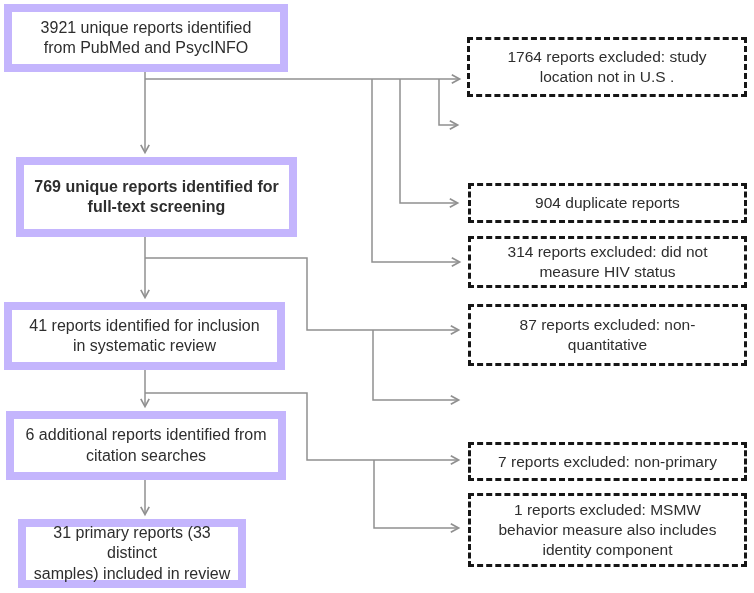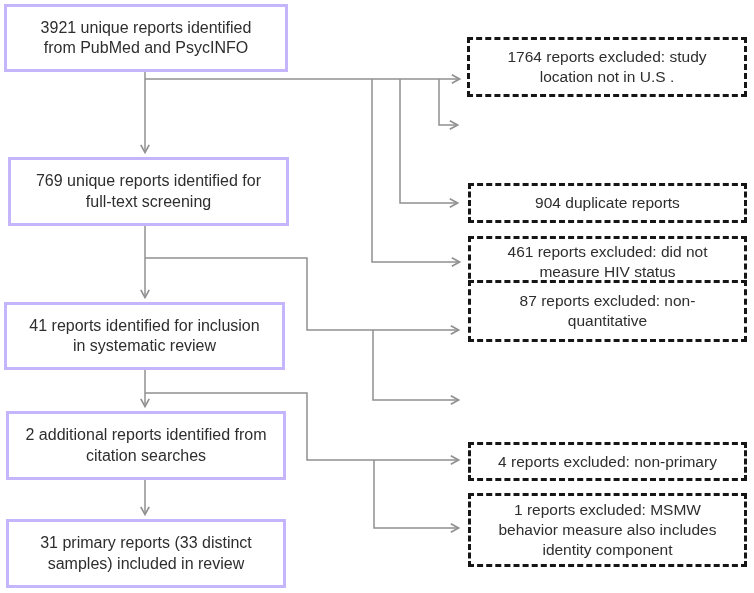--- a/index.html
+++ b/index.html
@@ -31,39 +31,39 @@
     justify-content: center;
     text-align: center;
     color: #2e2e2e;
     padding: 1px 4px;
   }
   .box .txt {
     white-space: pre-line;
     line-height: 1.28;
   }
   .solid {
-    border: 3px solid #c4b5fd;
+    border: 8px solid #c4b5fd;
     font-size: 16px;
   }
   .dashed {
     border: 3px dashed #161616;
     font-size: 15.5px;
   }
   
   .b-l0 { left: 4px;   top: 4px;   width: 284px; height: 68px; }
-  .b-l1 { left: 8px;   top: 157px; width: 281px; height: 69px; }
+  .b-l1 { left: 16px;   top: 157px; width: 281px; height: 80px; font-weight: bold; }
   .b-l2 { left: 4px;   top: 302px; width: 281px; height: 68px; }
   .b-l3 { left: 6px;   top: 411px; width: 280px; height: 69px; }
-  .b-l4 { left: 6px;   top: 519px; width: 280px; height: 69px; }
+  .b-l4 { left: 18px;   top: 519px; width: 228px; height: 69px; }
   
   .b-r0 { left: 467px; top: 37px;  width: 280px; height: 60px; }
   .b-r1 { left: 467px; top: 106px; width: 280px; height: 61px; }
   .b-r2 { left: 468px; top: 183px; width: 279px; height: 40px; }
   .b-r3 { left: 468px; top: 236px; width: 279px; height: 52px; }
-  .b-r4 { left: 468px; top: 280px; width: 279px; height: 62px; justify-content: center; }
+  .b-r4 { left: 468px; top: 304px; width: 279px; height: 62px; justify-content: center; }
   .b-r5 { left: 468px; top: 374px; width: 279px; height: 53px; }
   .b-r6 { left: 468px; top: 442px; width: 279px; height: 39px; }
   .b-r7 { left: 468px; top: 493px; width: 279px; height: 74px; }
 </style>
 </head>
 <body>
 
 <div id="canvas">
 
   <svg id="connectors" width="754" height="593" viewBox="0 0 754 593" xmlns="http://www.w3.org/2000/svg">
@@ -94,45 +94,45 @@
   </div>
   <div class="box solid b-l1">
     <span class="txt">769 unique reports identified for
 full-text screening</span>
   </div>
   <div class="box solid b-l2">
     <span class="txt">41 reports identified for inclusion
 in systematic review</span>
   </div>
   <div class="box solid b-l3">
-    <span class="txt">2 additional reports identified from
+    <span class="txt">6 additional reports identified from
 citation searches</span>
   </div>
   <div class="box solid b-l4">
     <span class="txt">31 primary reports (33 distinct
 samples) included in review</span>
   </div>
 
   <div class="box dashed b-r0">
     <span class="txt">1764 reports excluded: study
 location not in U.S .</span>
   </div>
   <div class="box dashed b-r2">
     <span class="txt">904 duplicate reports</span>
   </div>
   <div class="box dashed b-r3">
-    <span class="txt">461 reports excluded: did not
+    <span class="txt">314 reports excluded: did not
 measure HIV status</span>
   </div>
   <div class="box dashed b-r4">
     <span class="txt">87 reports excluded: non-
 quantitative</span>
   </div>
   <div class="box dashed b-r6">
-    <span class="txt">4 reports excluded: non-primary</span>
+    <span class="txt">7 reports excluded: non-primary</span>
   </div>
   <div class="box dashed b-r7">
     <span class="txt">1 reports excluded: MSMW
 behavior measure also includes
 identity component</span>
   </div>
 
 </div>
 
 </body></html>

